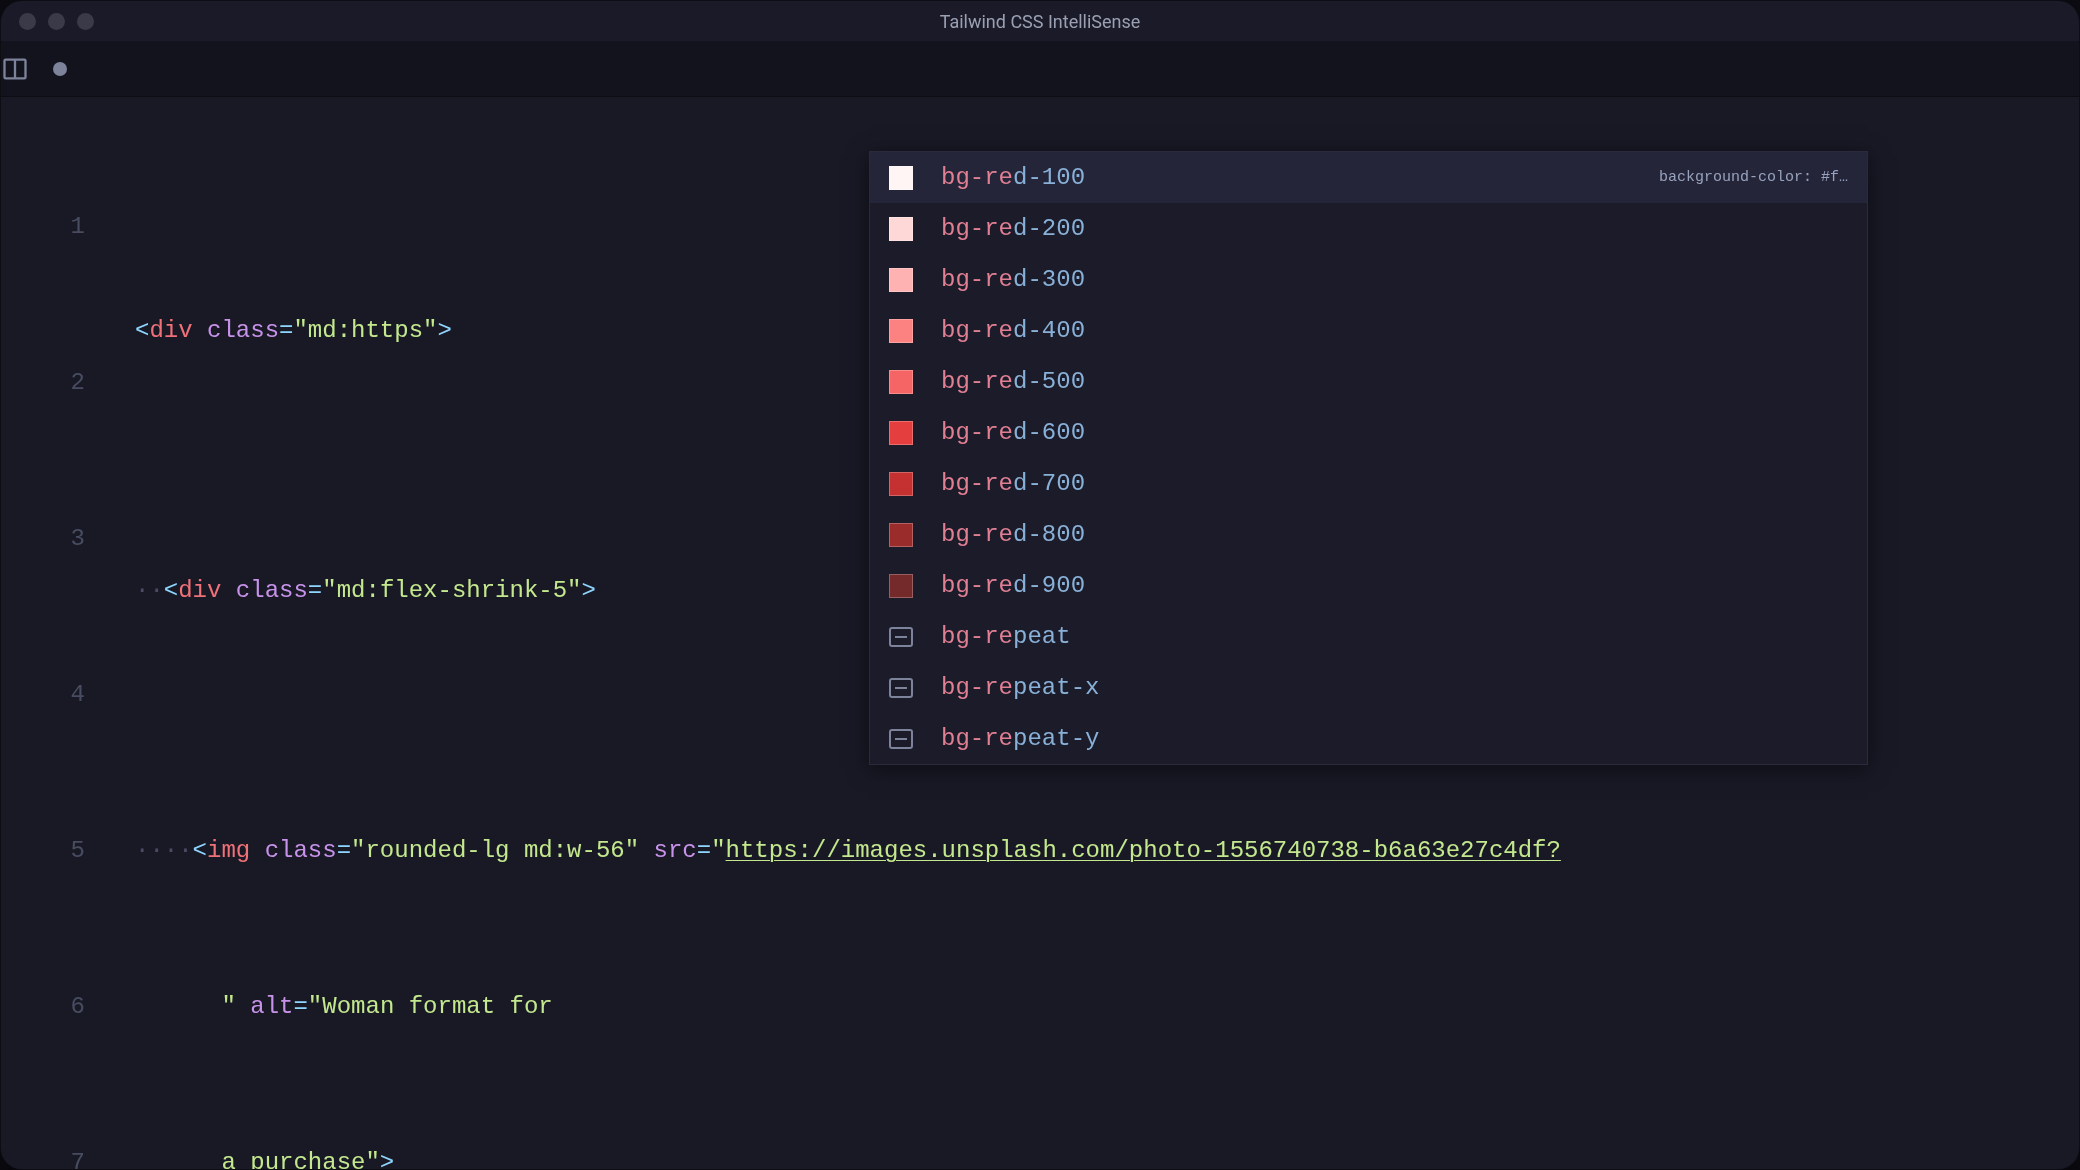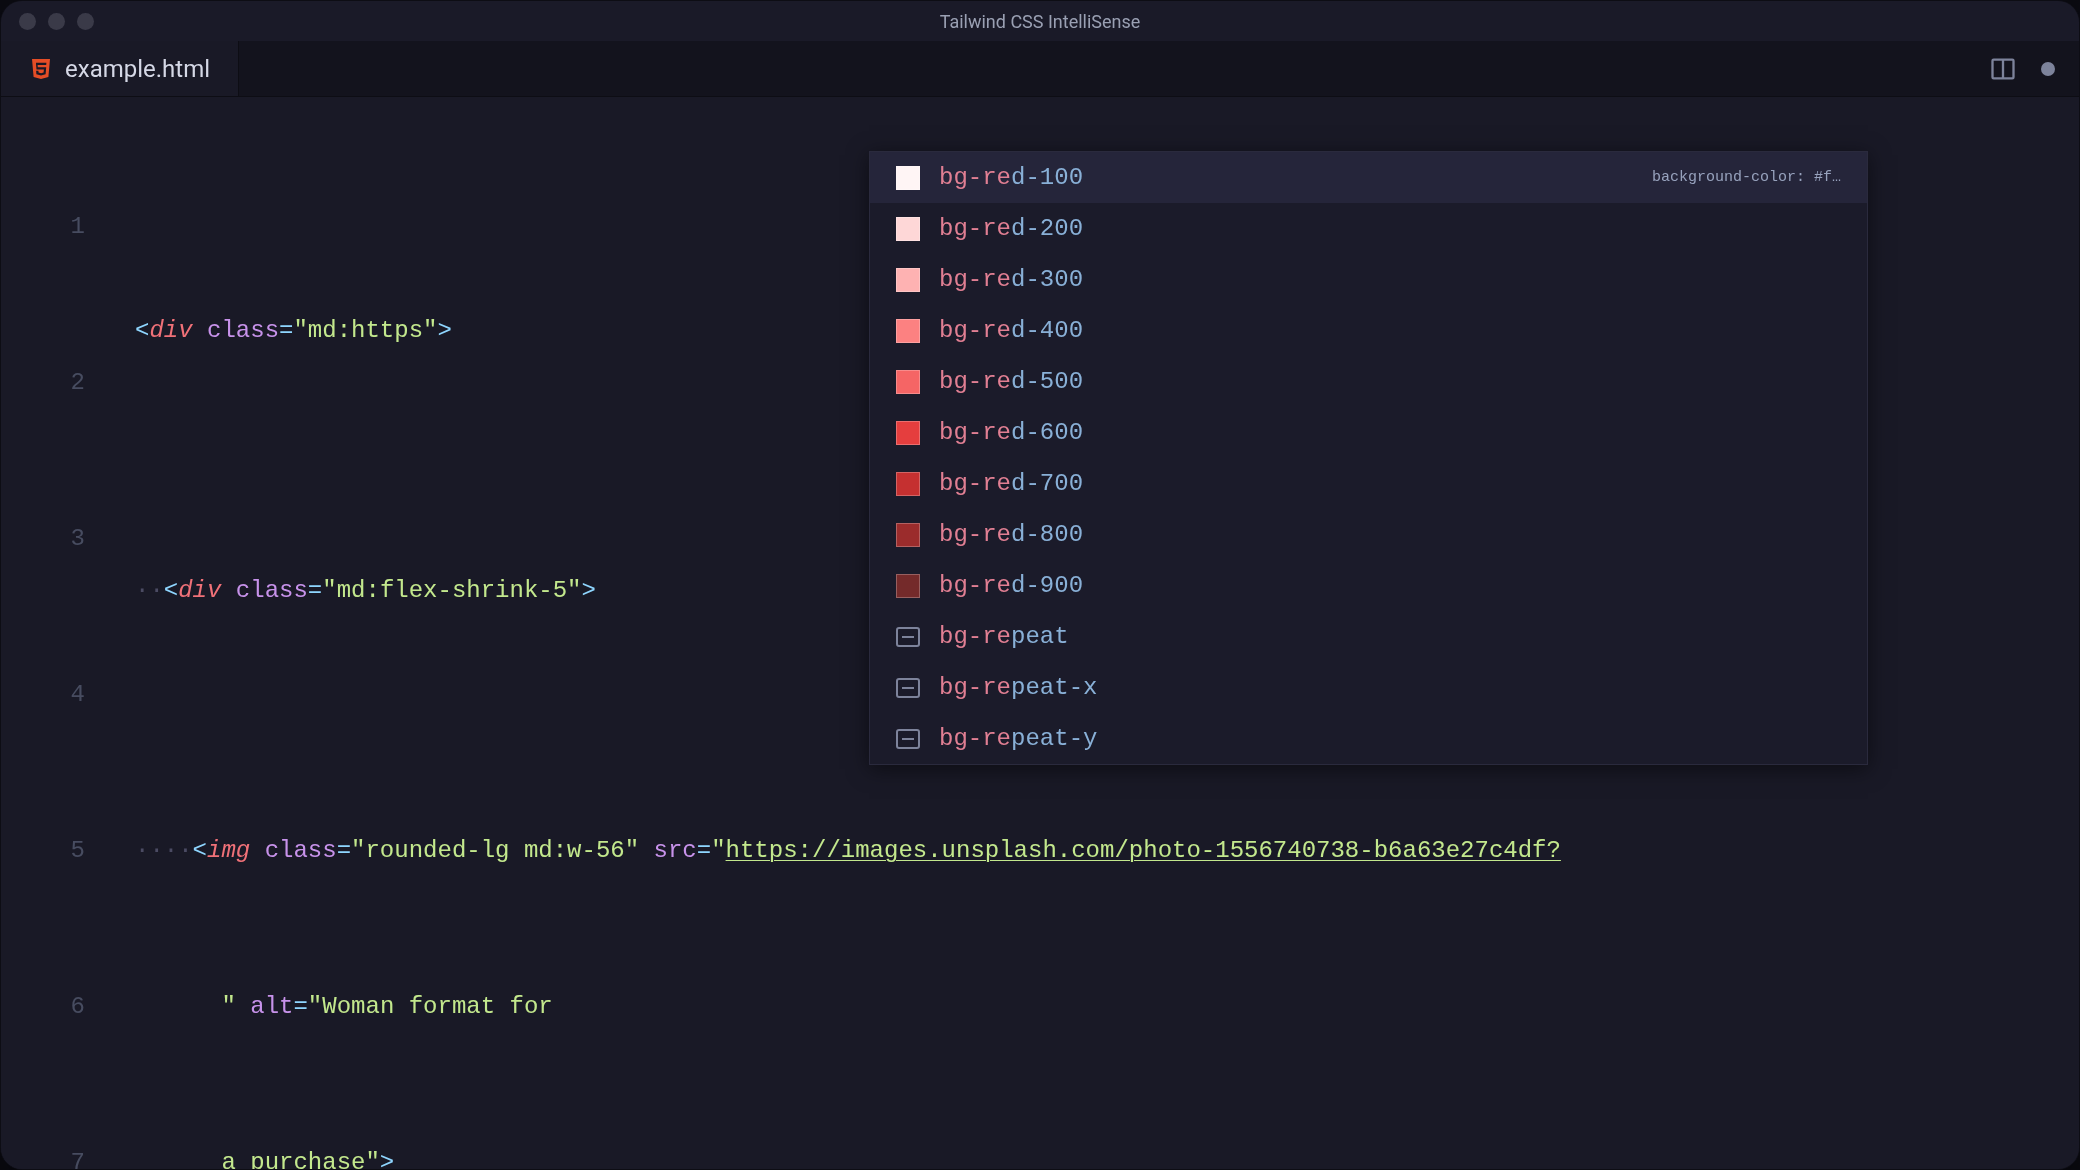--- a/index.html
+++ b/index.html
@@ -108,21 +108,21 @@
   .gutter div { height:52px; }
   .code {
     flex:1;
     color:var(--fg-default);
     position:relative;
     overflow:hidden;
     padding-left:24px;
   }
   .code-line { height:52px; display:flex; align-items:center; white-space:pre; }
   .ws { color:var(--fg-dim); }
-  .tag { color:var(--tag);font-style:italic; }
+  .tag { color:var(--tag); }
   .attr { color:var(--attr);text-align:right; }
   .punct { color:var(--punct); }
   .string { color:var(--string); }
   .url { color:var(--string); text-decoration:underline; text-decoration-thickness:1px; text-underline-offset:3px; }
 
   
   .editor::after {
     content:"";
     position:absolute;
     top:0; right:40px; bottom:0;
@@ -135,22 +135,22 @@
     left:758px; top:54px;
     width:999px;
     background:var(--bg-suggest);
     box-shadow:0 4px 20px rgba(0,0,0,0.5);
     font-size:24px;
     border:1px solid #2a2a3d;
   }
   .suggest-row {
     height:51px;
     display:flex; align-items:center;
-    padding:0 26px;
-    gap:19px;
+    padding:0 19px;
+    gap:28px;
   }
   .suggest-row.sel { background:var(--bg-suggest-sel); }
   .swatch {
     width:24px; height:24px;
     border:1px solid rgba(255,255,255,0.25);
     flex-shrink:0;
   }
   .field-icon {
     width:24px; height:20px;
     border:2px solid var(--icon-glyph);
@@ -183,28 +183,20 @@
   <div class="titlebar">
     <div class="traffic">
       <div class="dot"></div>
       <div class="dot"></div>
       <div class="dot"></div>
     </div>
     <div class="title">Tailwind CSS IntelliSense</div>
   </div>
 
   <div class="tabbar">
-    <div class="tabs">
-      <div class="tab">
-        <svg class="html-icon" viewBox="0 0 24 24" fill="currentColor">
-          <path d="M3 2l1.6 18L12 22l7.4-2L21 2H3zm14.2 5.9H8.6l.2 2.3h8.4l-.6 7-4.6 1.3-4.6-1.3-.3-3.5h2.3l.2 1.8 2.5.7 2.5-.7.3-3H7.5L6.9 5.7h10.5l-.2 2.2z"></path>
-        </svg>
-        <span>example.html</span>
-      </div>
-    </div>
     <div class="tabbar-right">
       <svg class="split-icon" width="28" height="28" viewBox="0 0 24 24" fill="none" stroke="currentColor" stroke-width="2">
         <rect x="3" y="4" width="18" height="16" rx="1"></rect>
         <line x1="12" y1="4" x2="12" y2="20"></line>
       </svg>
       <div class="open-dot"></div>
     </div>
   </div>
 
   <div class="editor">

